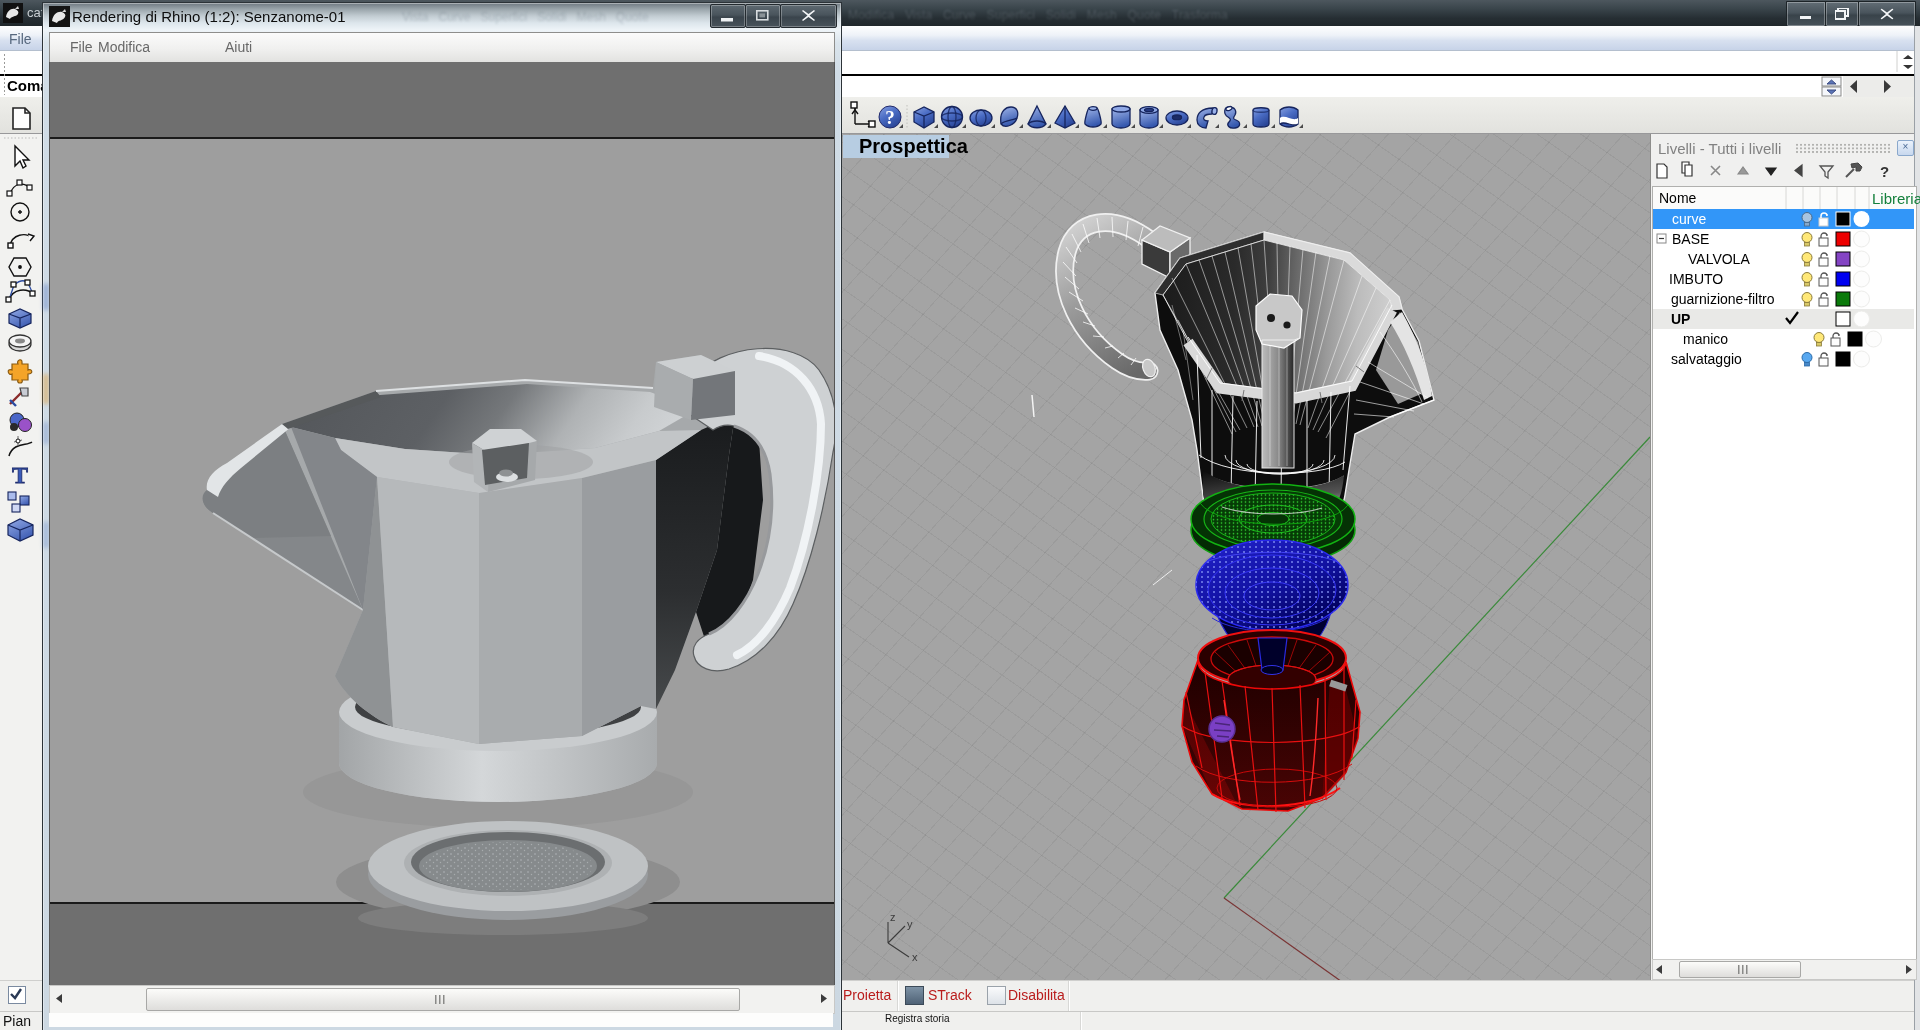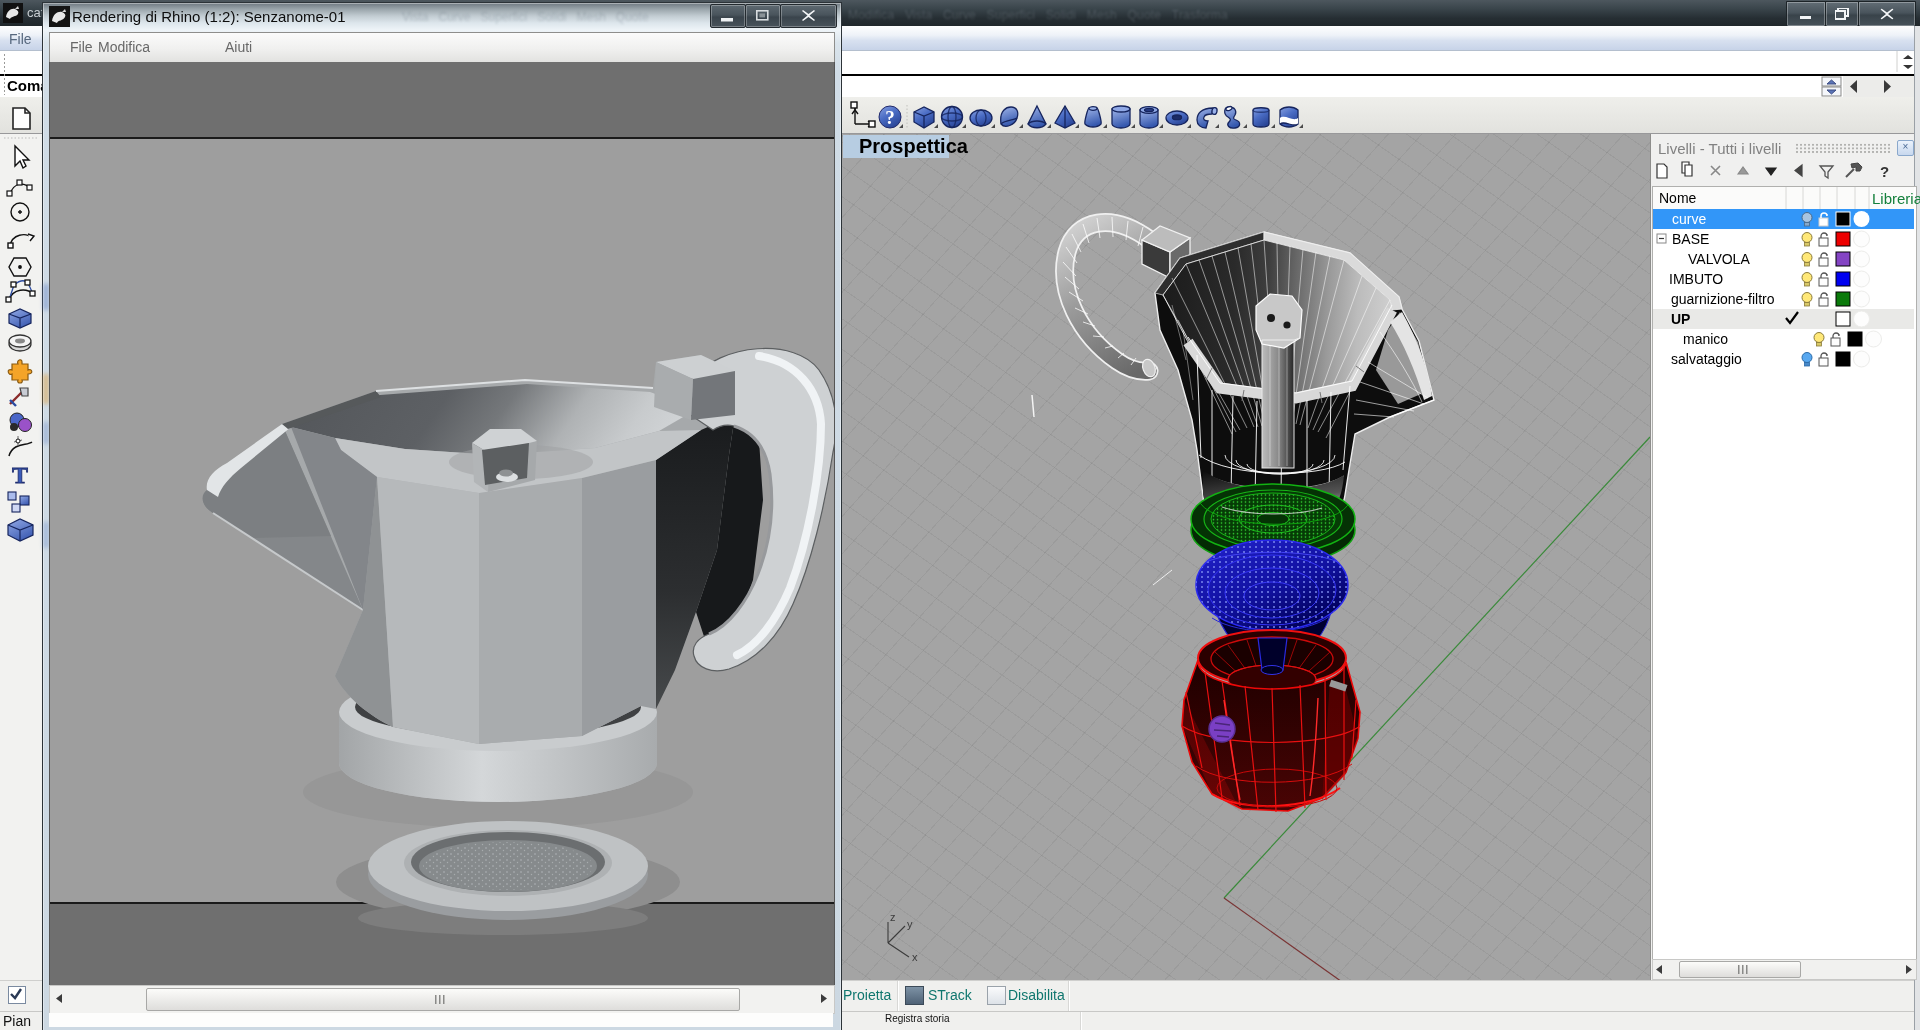--- a/index.html
+++ b/index.html
@@ -21,21 +21,21 @@
 #toolbar{left:0;top:97px;width:1920px;height:36px;background:linear-gradient(180deg,#efefeb,#e2e2de);border-bottom:1px solid #98989a;}
 
 #sidebar{left:0;top:134px;width:42px;height:849px;background:#f2f2f0;border-right:1px solid #c4c4c0;}
 
 #viewport{left:42px;top:134px;width:1878px;height:846px;background-color:#a4a4a4;
  background-image:repeating-linear-gradient(132deg,rgba(0,0,0,0.055) 0 1px,transparent 1px 25px),repeating-linear-gradient(35deg,rgba(0,0,0,0.055) 0 1px,transparent 1px 25px);}
 #vplabel{left:843px;top:135px;width:106px;height:23px;background:#b7cde2;color:#000;font-size:20px;font-weight:bold;line-height:23px;padding-left:16px;box-sizing:border-box;}
 
 #sbar1{left:0;top:980px;width:1920px;height:31px;background:#f0f0ee;border-top:1px solid #cfcfcd;}
 #sbar2{left:0;top:1011px;width:1920px;height:19px;background:#f0f0ee;border-top:1px solid #c8c8c6;}
-.sbtext{font-size:14px;color:#0f766e;top:987px;}
+.sbtext{font-size:14px;color:#b91c1c;top:987px;}
 .sbsep{top:981px;width:1px;height:30px;background:#d8d8d6;border-right:1px solid #fff;}
 
 #panel{left:1650px;top:134px;width:264px;height:846px;background:#f0f0ef;border-left:1px solid #8e8e8c;}
 #ptitle{left:1658px;top:140px;font-size:15px;color:#818181;}
 #pclose{left:1897px;top:140px;width:15px;height:14px;background:linear-gradient(180deg,#eaf2fc,#c8d8ee);border:1px solid #8aa8cc;border-radius:2px;color:#4a6a96;font-size:10px;line-height:12px;text-align:center;}
 #plist{left:1652px;top:186px;width:263px;height:772px;background:#fff;border:1px solid #b0b0ae;}
 #phead{left:1653px;top:187px;width:261px;height:22px;background:#fbfbfa;border-bottom:1px solid #d4d4d2;}
 .prow{left:1653px;width:261px;height:20px;font-size:14px;color:#000;}
 
 #rwin{left:42px;top:2px;width:798px;height:1028px;}

